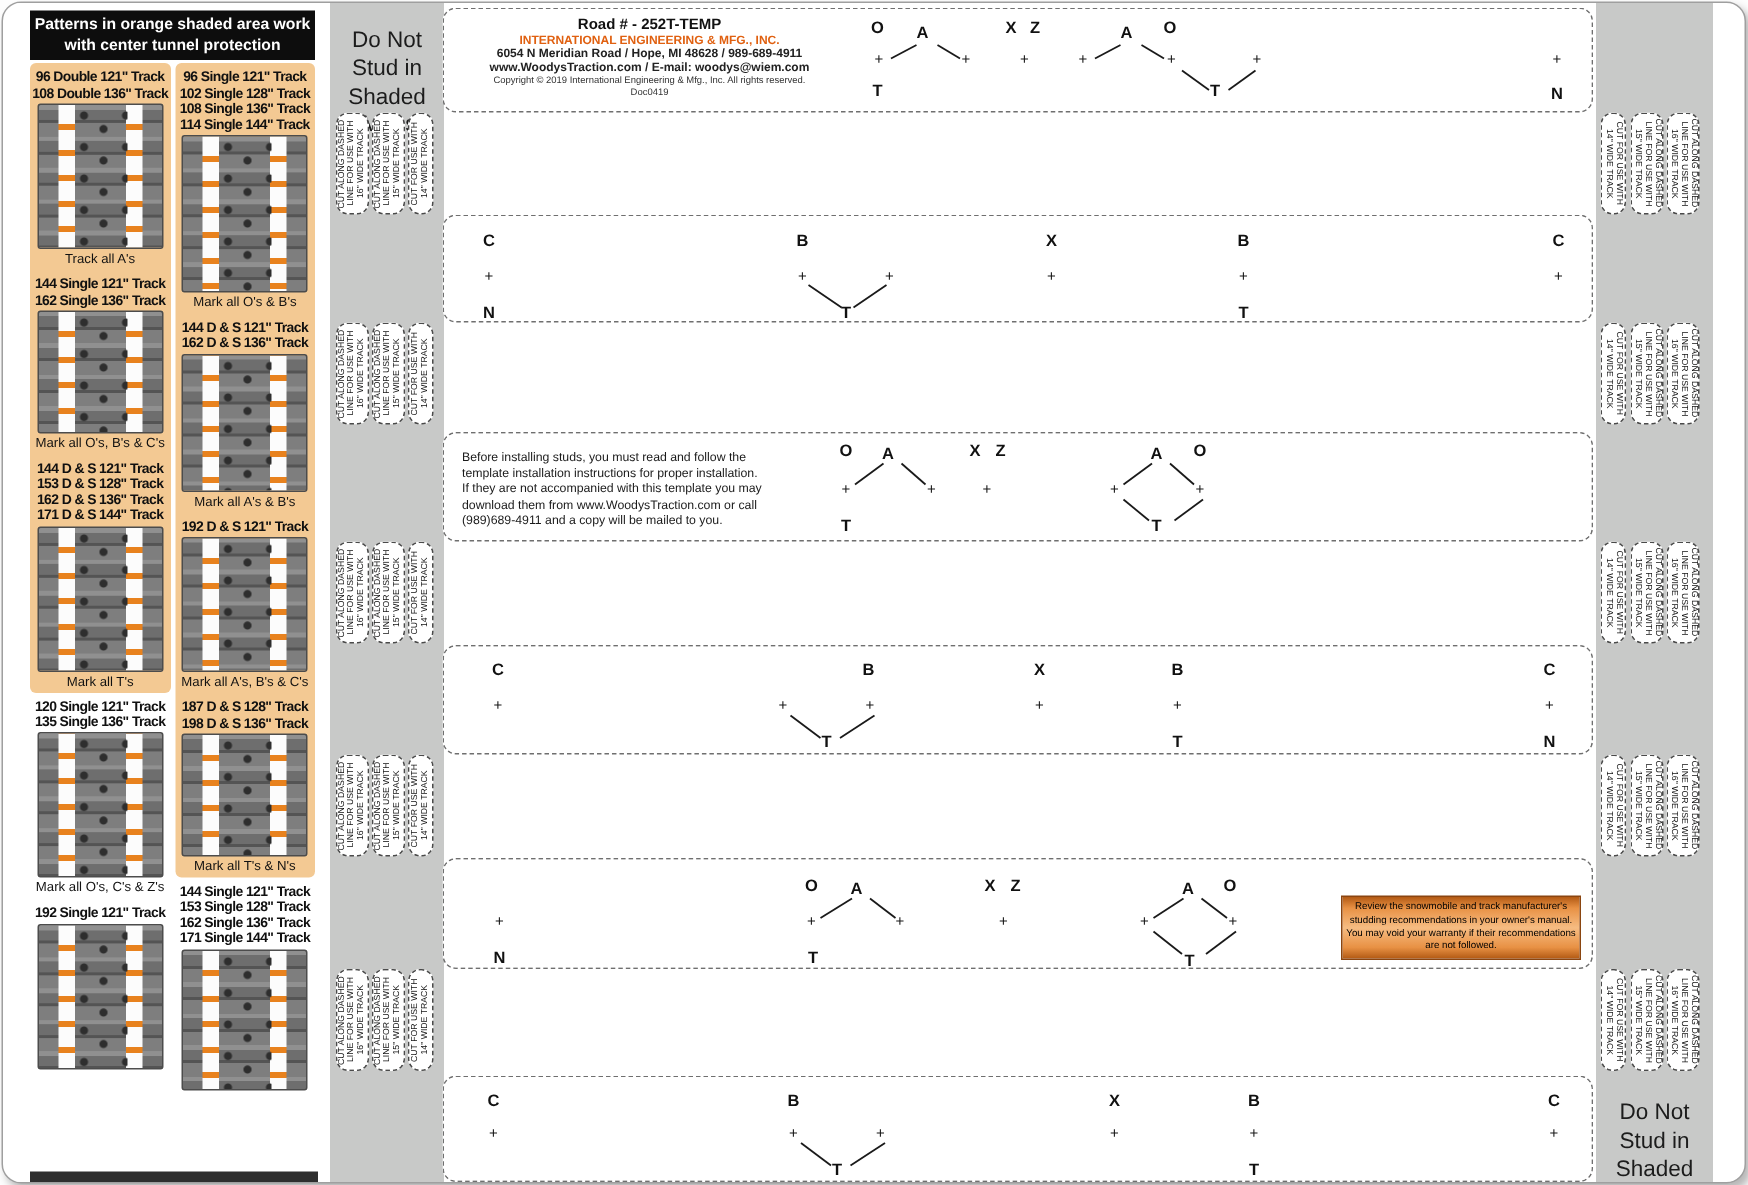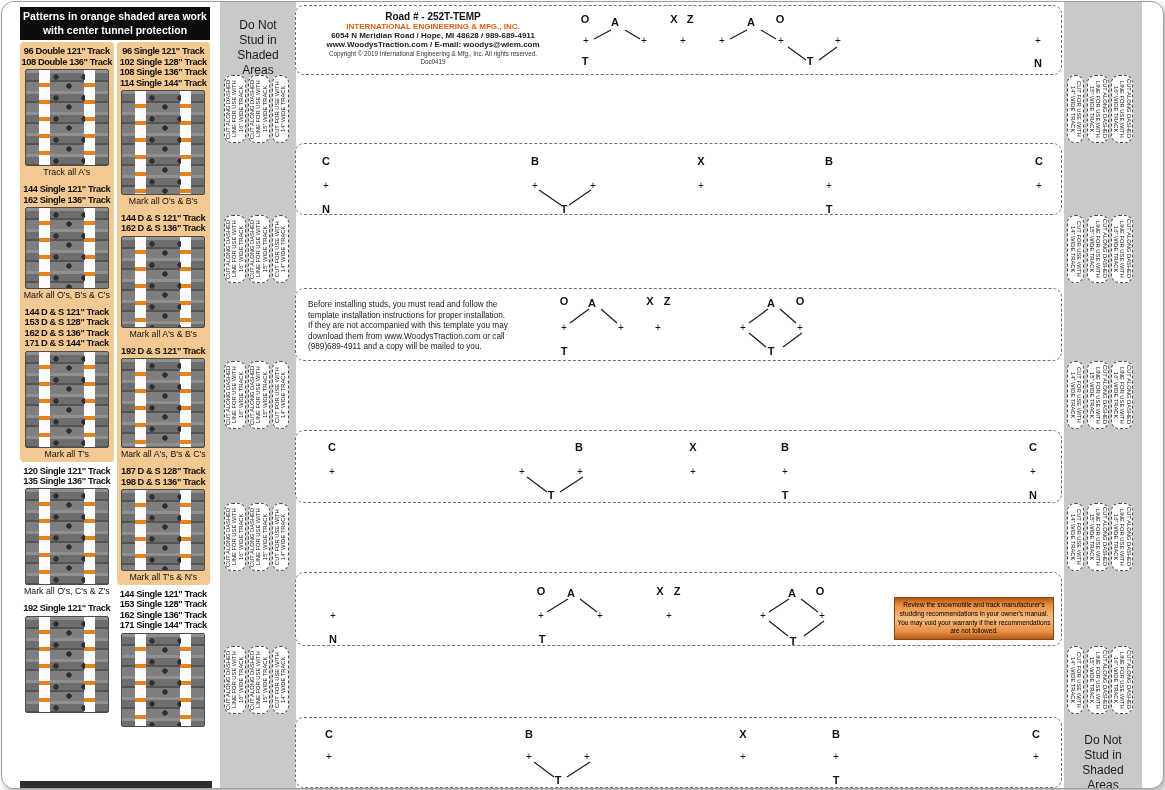--- a/index.html
+++ b/index.html
@@ -32,21 +32,21 @@
   .rail.r1{left:16%;} .rail.r2{right:16%;}
   .studs{position:absolute;inset:0 28% 0 28%;
          background-image:radial-gradient(circle at 7px 7px,#2e2e2e 2.4px,rgba(0,0,0,0) 3px),
                           radial-gradient(circle at 20px 16px,#2e2e2e 2.4px,rgba(0,0,0,0) 3px);
          background-size:28px 21px;}
   .sidebar-bottom-bar{position:absolute;left:10px;bottom:0;width:192px;height:7px;background:#2e2e2e;}
   
   .gray-col{position:absolute;top:0;height:100%;background:#c8c9c8;z-index:1;}
   .gray-col.left{left:218px;width:76px;}
   .gray-col.right{left:1062px;width:78px;}
-  .dns{position:absolute;width:100%;text-align:center;font-size:12px;color:#1c1c1c;line-height:1.25;}
+  .dns{position:absolute;width:100%;text-align:center;font-size:15px;color:#1c1c1c;line-height:1.25;}
   .dns span{display:block;}
   #dns-top{top:16px;} #dns-bottom{top:731px;}
   
   .tab-group{position:absolute;left:0;width:100%;z-index:3;}
   .tab{position:absolute;top:0;background:#fff;border:1.5px dashed #4a4a4a;border-radius:8px;
        box-sizing:border-box;display:flex;align-items:center;justify-content:center;overflow:hidden;}
   .tab span{font-size:5.8px;line-height:1.12;color:#111;text-align:center;padding:1px;}
   .tab.side-left span{writing-mode:vertical-rl;transform:rotate(180deg);}
   .tab.side-right span{writing-mode:vertical-rl;}
   

